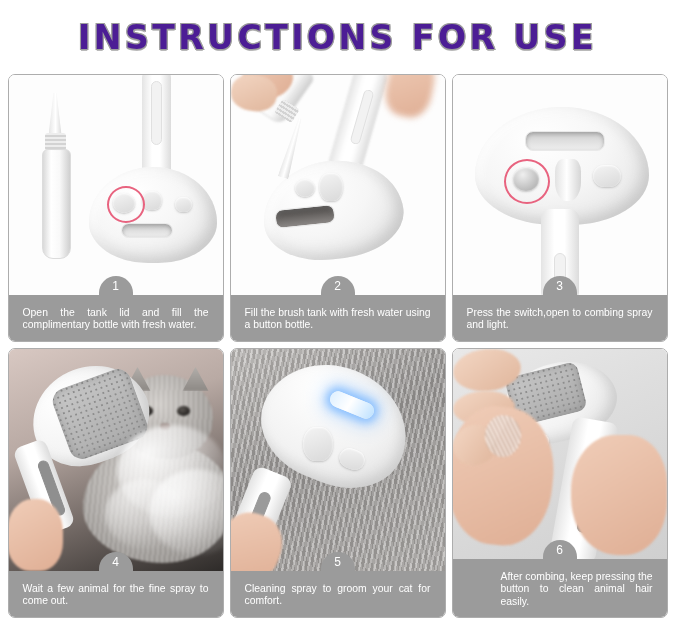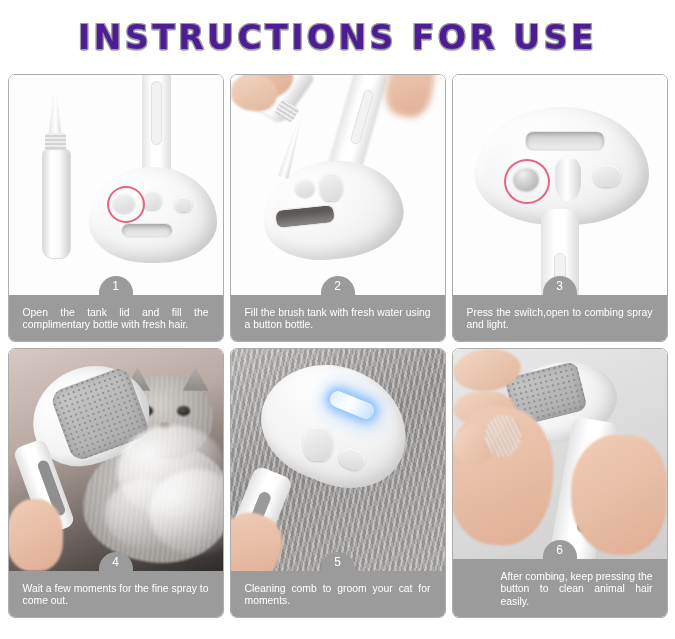--- a/index.html
+++ b/index.html
@@ -273,21 +273,21 @@
         <div class="dev-slot" style="left:142px;top:6px;width:9px;height:62px;"></div>
         <div class="dev-base" style="left:80px;top:92px;width:128px;height:96px;"></div>
         <div class="dev-btn" style="left:104px;top:118px;width:22px;height:20px;"></div>
         <div class="dev-btn oval" style="left:133px;top:116px;width:20px;height:19px;"></div>
         <div class="dev-btn oval" style="left:166px;top:122px;width:17px;height:15px;"></div>
         <div class="dev-window" style="left:112px;top:148px;width:50px;height:13px;"></div>
         <div class="hl-ring" style="left:98px;top:111px;width:34px;height:33px;"></div>
       </div>
       <div class="badge">1</div>
     </div>
-    <div class="caption">Open the tank lid and fill the complimentary bottle with fresh hair.</div>
+    <div class="caption">Open the tank lid and fill the complimentary bottle with fresh water.</div>
   </div>
 
   <div class="panel">
     <div class="photo">
       <div class="scene">
         <div class="whitebg"></div>
 
         <div class="dev-handle blur-s" style="left:110px;top:-10px;width:34px;height:110px;transform:rotate(16deg);"></div>
         <div class="dev-slot" style="left:126px;top:14px;width:8px;height:54px;transform:rotate(16deg);"></div>
         <div class="dev-base" style="left:32px;top:86px;width:140px;height:98px;transform:rotate(-7deg);"></div>
@@ -346,40 +346,40 @@
         <div class="dev-handle" style="left:18px;top:92px;width:34px;height:92px;transform:rotate(-20deg);"></div>
         <div class="dev-slot" style="left:37px;top:110px;width:9px;height:56px;transform:rotate(-20deg);background:#8f8f8f;border-color:#8f8f8f;"></div>
         <div class="skin blur-s" style="left:-2px;top:150px;width:56px;height:72px;border-radius:45% 45% 40% 40%;"></div>
 
         <div class="mist" style="left:108px;top:76px;width:110px;height:92px;"></div>
         <div class="mist" style="left:140px;top:120px;width:96px;height:86px;opacity:.85;"></div>
         <div class="mist" style="left:96px;top:130px;width:80px;height:70px;opacity:.6;"></div>
       </div>
       <div class="badge">4</div>
     </div>
-    <div class="caption">Wait a few moments for the fine spray to come out.</div>
+    <div class="caption">Wait a few animal for the fine spray to come out.</div>
   </div>
 
   <div class="panel">
     <div class="photo">
       <div class="scene">
         <div class="fur"></div>
 
         <div class="brush-shell" style="left:30px;top:18px;width:148px;height:116px;transform:rotate(22deg);
              background:radial-gradient(ellipse at 32% 26%,#ffffff,#f2f2f2 55%,#d9d9d9 100%);"></div>
         <div class="led" style="left:98px;top:48px;width:46px;height:16px;transform:rotate(22deg);"></div>
         <div class="dev-btn oval" style="left:72px;top:78px;width:30px;height:34px;"></div>
         <div class="dev-btn oval" style="left:108px;top:100px;width:26px;height:20px;transform:rotate(20deg);"></div>
         <div class="dev-handle" style="left:6px;top:120px;width:40px;height:96px;transform:rotate(22deg);"></div>
         <div class="dev-slot" style="left:22px;top:142px;width:10px;height:40px;transform:rotate(22deg);background:#9a9a9a;border-color:#9a9a9a;"></div>
         <div class="skin blur-s" style="left:-12px;top:164px;width:62px;height:68px;border-radius:45%;transform:rotate(18deg);"></div>
       </div>
       <div class="badge">5</div>
     </div>
-    <div class="caption">Cleaning comb to groom your cat for moments.</div>
+    <div class="caption">Cleaning spray to groom your cat for comfort.</div>
   </div>
 
   <div class="panel">
     <div class="photo">
       <div class="scene">
         <div class="softbg"></div>
 
         <div class="brush-shell" style="left:48px;top:14px;width:116px;height:78px;transform:rotate(-14deg);"></div>
         <div class="brush-pad" style="left:56px;top:20px;width:74px;height:50px;transform:rotate(-14deg);border-radius:10px;"></div>
         <div class="dev-handle" style="left:108px;top:70px;width:46px;height:142px;transform:rotate(10deg);"></div>

